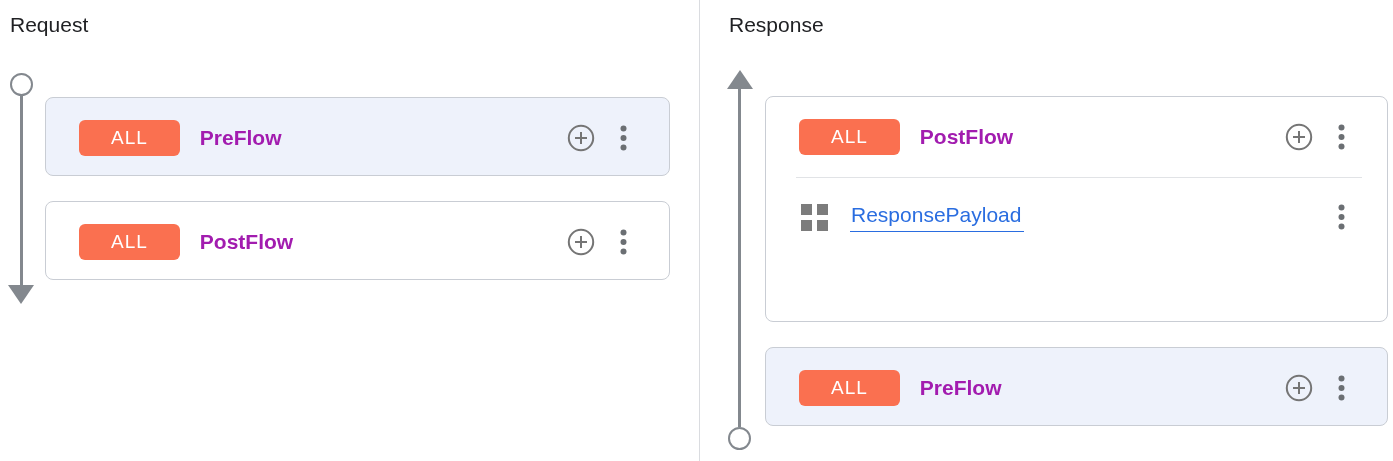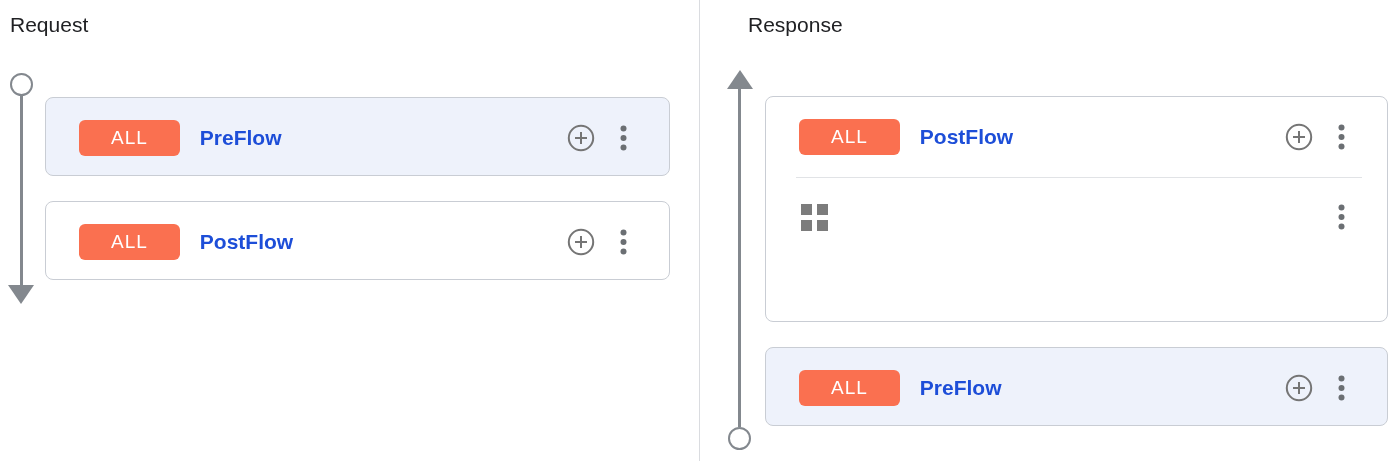--- a/index.html
+++ b/index.html
@@ -24,21 +24,21 @@
     border-left:13px solid transparent; border-right:13px solid transparent; border-bottom:19px solid #83888e; }
 
   
   .flow-card { position:absolute; border:1px solid #c9cdd4; border-radius:8px; background:#ffffff; }
   .flow-card.selected { background:#eef2fb; }
   .flow-header { display:flex; align-items:center; height:79px; padding:0 42px 0 33px; }
   .flow-card.tall .flow-header { height:80px; }
 
   .badge { min-width:97px; height:36px; border-radius:6px; background:#fa7050; color:#ffffff;
     display:flex; align-items:center; justify-content:center; font-size:19px; letter-spacing:1px; padding:0 32px; }
-  .flow-label { margin-left:20px; font-size:21px; font-weight:700; color:#1d4ed8; flex:1; white-space:nowrap; }
+  .flow-label { margin-left:20px; font-size:21px; font-weight:700; color:#a21caf; flex:1; white-space:nowrap; }
 
   .icon-group { display:flex; align-items:center; gap:24px; }
   .icon-btn { background:none; border:none; padding:0; cursor:pointer; display:flex; align-items:center; justify-content:center; }
 
   
   .policy-row { display:flex; align-items:center; height:66px; padding:0 42px 0 35px; }
   .policy-row.last { height:78px; }
   .policy-divider { height:1px; background:#e1e3e6; margin:0 25px 0 30px; }
   .policy-link { margin-left:22px; flex:0 0 auto; font-size:21px; color:#2a6de0; text-decoration:none;
     border-bottom:1.5px solid #2a6de0; padding:0 3px 4px 1px; }
@@ -97,21 +97,21 @@
             </svg>
           </button>
         </div>
       </div>
     </div>
   </div>
 
   <div class="v-divider"></div>
 
   <div class="panel panel-response">
-    <div class="panel-title" style="left:29px; top:13px;margin-left:19px;">Response</div>
+    <div class="panel-title" style="left:29px; top:13px;">Response</div>
 
     <div class="rail-arrow-up" style="left:27px; top:70px;"></div>
     <div class="rail-line" style="left:38px; top:89px; height:338px;"></div>
     <div class="rail-circle" style="left:28px; top:427px;"></div>
 
     <div class="flow-card tall" style="left:65px; top:96px; width:623px; height:226px;">
       <div class="flow-header">
         <div class="badge">ALL</div>
         <div class="flow-label">PostFlow</div>
         <div class="icon-group">
@@ -134,20 +134,21 @@
 
       <div class="policy-divider"></div>
 
       <div class="policy-row last">
         <svg width="27" height="27" viewBox="0 0 27 27">
           <rect x="0" y="0" width="11" height="11" fill="#7c7c7c"></rect>
           <rect x="16" y="0" width="11" height="11" fill="#7c7c7c"></rect>
           <rect x="0" y="16" width="11" height="11" fill="#7c7c7c"></rect>
           <rect x="16" y="16" width="11" height="11" fill="#7c7c7c"></rect>
         </svg>
+        <a href="#" class="policy-link">ResponsePayload</a>
         <div class="policy-spacer"></div>
         <button class="icon-btn">
           <svg width="7" height="26" viewBox="0 0 7 26">
             <circle cx="3.5" cy="3.5" r="3" fill="#6b6f73"></circle>
             <circle cx="3.5" cy="13" r="3" fill="#6b6f73"></circle>
             <circle cx="3.5" cy="22.5" r="3" fill="#6b6f73"></circle>
           </svg>
         </button>
       </div>
     </div>

